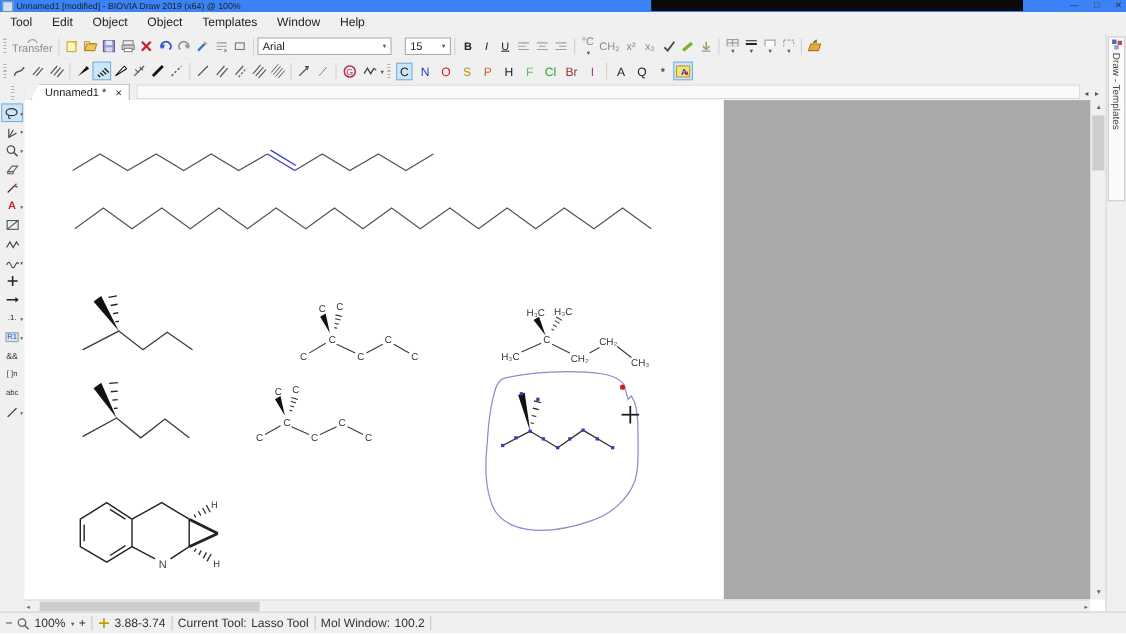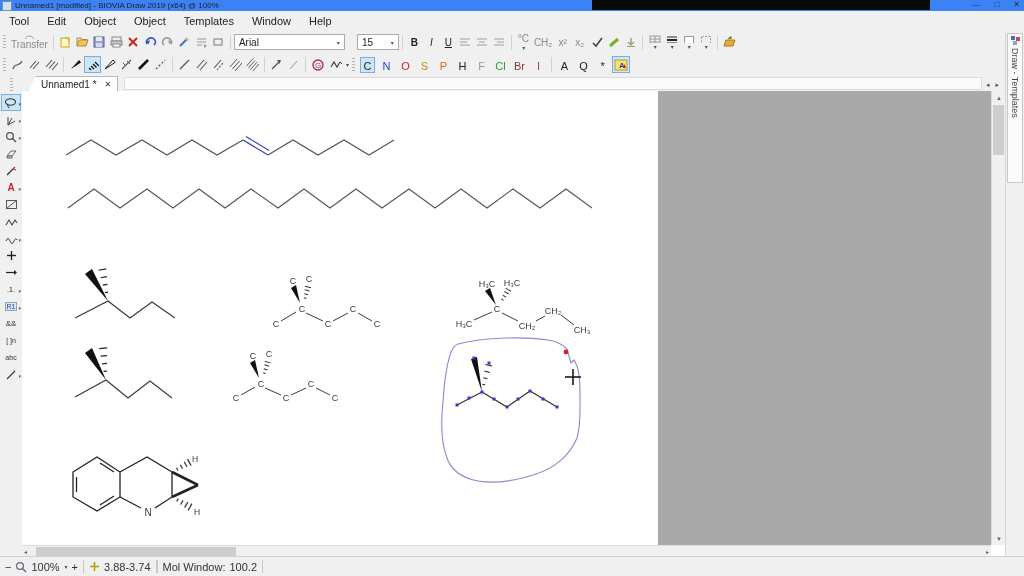--- a/index.html
+++ b/index.html
@@ -174,21 +174,21 @@
           </g>
           <path d="M9,8 l3,2 -3,2 Z" fill="#9a9a9a"></path>
         </svg>
       </span>
     <span class="tbtn">
         <svg width="12" height="12">
           <rect x="2" y="3" width="8" height="6" fill="none" stroke="#777"></rect>
         </svg>
       </span>
     <span class="sep"></span>
-    <span class="combo" style="width:111px">
+    <span class="combo" style="width:122px">
       <span>Arial</span>
       <span class="dd">▾</span>
     </span>
     <span style="width:12px"></span>
     <span class="combo" style="width:42px">
       <span>15</span>
       <span class="dd">▾</span>
     </span>
     <span class="sep"></span>
     <span class="tbtn" style="font-weight:bold">B</span>
@@ -734,20 +734,24 @@
     <span class="cell">
       <svg width="11" height="11">
           <g stroke="#c0a000" stroke-width="1.6">
             <line x1="5.5" y1="1" x2="5.5" y2="10"></line>
             <line x1="1" y1="5.5" x2="10" y2="5.5"></line>
           </g>
         </svg>
       <span>3.88-3.74</span>
     </span>
     <span class="vsep"></span>
+    <span class="cell">
+      <span>Current Tool:</span>
+      <span>Lasso Tool</span>
+    </span>
     <span class="vsep"></span>
     <span class="cell">
       <span>Mol Window:</span>
       <span>100.2</span>
     </span>
     <span class="vsep"></span>
   </div>
 
 </div>
 

